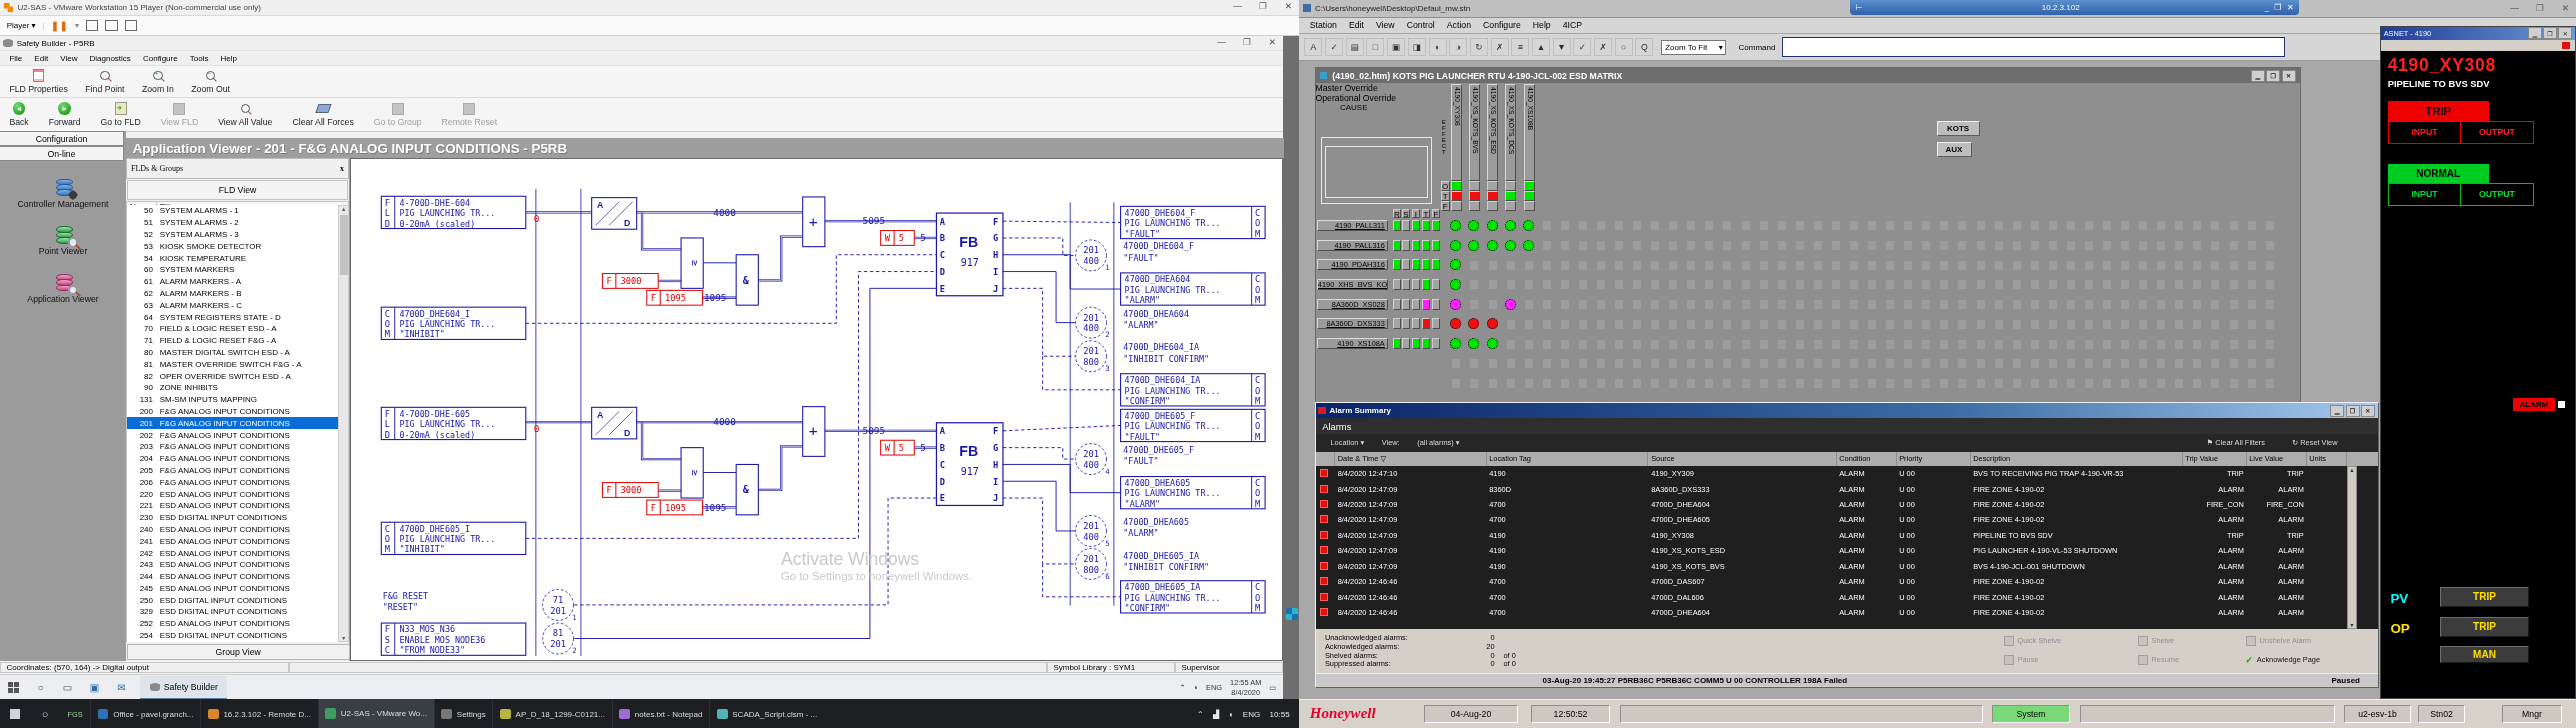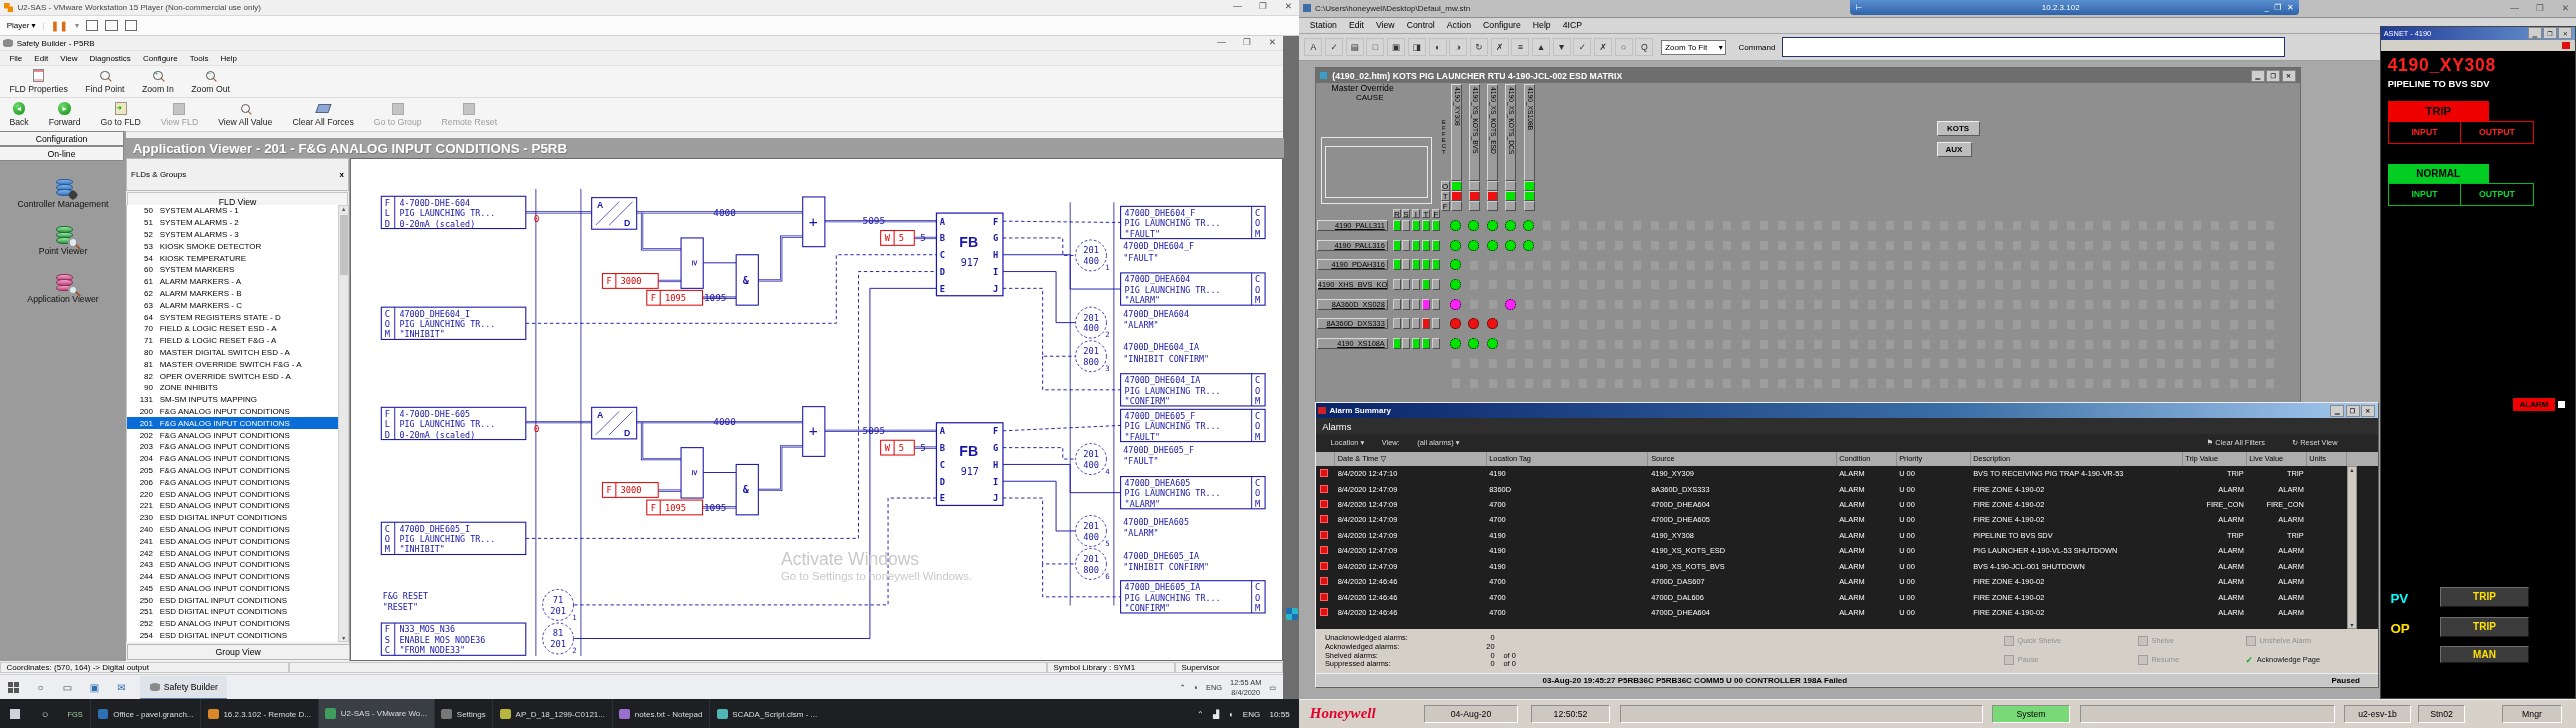--- a/index.html
+++ b/index.html
@@ -42,21 +42,21 @@
   .db-icon{width:17.5px;height:17.5px;border-radius:2.7px;position:relative;}
   .db-icon i{position:absolute;left:1.3px;width:15px;height:4.7px;border-radius:50%/60%;background:linear-gradient(#7fb3e8,#3a78c2);border:0.7px solid #2a5a96;}
   .db-icon i:nth-child(1){top:0;} .db-icon i:nth-child(2){top:5.4px;} .db-icon i:nth-child(3){top:10.8px;}
   .db-icon.green i{background:linear-gradient(#9fe89f,#2f9a4f);border-color:#1d6b36;}
   .db-icon.pink i{background:linear-gradient(#f0a6c8,#c2447f);border-color:#8f2f5c;}
   .db-gear{position:absolute;right:-5.4px;bottom:-2.7px;width:8px;height:8px;background:#3c3c3c;border-radius:50%;box-shadow:0 -3.4px 0 -2.7px #3c3c3c,0 3.4px 0 -2.7px #3c3c3c,-3.4px 0 0 -2.7px #3c3c3c,3.4px 0 0 -2.7px #3c3c3c;}
   .db-mag{position:absolute;right:-6.7px;bottom:-4px;width:6.7px;height:6.7px;border:2px solid #9a9a9a;border-radius:50%;background:#dfeaf2;}
   .db-mag::after{content:"";position:absolute;width:6px;height:2px;background:#a0522d;transform:rotate(45deg);left:5.4px;top:6.7px;}
   
   #fld-panel{left:126px;top:122px;width:224px;height:503px;background:#f0f0f0;border-right:1.3px solid #9a9a9a;box-sizing:border-box;}
-  #fld-panel-title{height:15px;background:#f0f0f0;border:0.7px solid #bbb;display:flex;align-items:center;justify-content:space-between;padding:8px 4px;font-size:8px;}
+  #fld-panel-title{height:15px;background:#f0f0f0;border:0.7px solid #bbb;display:flex;align-items:center;justify-content:space-between;padding:2px 4px;font-size:8px;font-family:Liberation Serif, serif;}
   #fld-view-btn{height:17.5px;margin:1.3px 0.7px;background:#f4f4f4;border:0.7px solid #c5c5c5;display:flex;align-items:center;justify-content:center;font-size:8.7px;}
   #fld-head{height:13.4px;display:flex;border:0.7px solid #c5c5c5;border-bottom:1.3px solid #c5c5c5;background:#f7f7f7;font-size:8px;}
   #fld-head .nr{width:30px;border-right:0.7px solid #c5c5c5;padding-left:2.7px;box-sizing:border-box;}
   #fld-rows{position:absolute;top:47px;bottom:19px;left:0;width:214px;overflow:hidden;background:#fff;border-left:0.7px solid #c5c5c5;}
   .fld-row{display:flex;height:11.8px;align-items:center;font-size:8px;background:#fff;}
   .fld-row .nr{width:30px;text-align:right;padding-right:4px;box-sizing:border-box;}
   .fld-row .ti{padding-left:2.7px;white-space:nowrap;}
   .fld-row.sel{background:#0a6cd6;color:#fff;}
   #fld-scroll{position:absolute;top:47px;bottom:19px;right:0px;width:10.8px;background:#e8e8e8;border:0.7px solid #cfcfcf;box-sizing:border-box;font-size:5.4px;color:#555;display:flex;flex-direction:column;justify-content:space-between;align-items:center;}
   #fld-scroll .thumb{position:absolute;top:9.4px;left:0.7px;width:8px;height:60px;background:#c2c2c2;}
@@ -461,21 +461,21 @@
             </div>
             <div class="fld-row">
               <span class="nr">245</span>
               <span class="ti">ESD ANALOG INPUT CONDITIONS</span>
             </div>
             <div class="fld-row">
               <span class="nr">250</span>
               <span class="ti">ESD DIGITAL INPUT CONDITIONS</span>
             </div>
             <div class="fld-row">
-              <span class="nr">251</span>
+              <span class="nr">329</span>
               <span class="ti">ESD DIGITAL INPUT CONDITIONS</span>
             </div>
             <div class="fld-row">
               <span class="nr">252</span>
               <span class="ti">ESD ANALOG INPUT CONDITIONS</span>
             </div>
             <div class="fld-row">
               <span class="nr">254</span>
               <span class="ti">ESD DIGITAL INPUT CONDITIONS</span>
             </div>
@@ -948,24 +948,25 @@
     <div id="matrix-win" class="abs">
       <div id="matrix-title">
         <span style="width:7.4px;height:7.4px;background:#3aa0c8;display:inline-block"></span>
         <span>(4190_02.htm) KOTS PIG LAUNCHER RTU 4-190-JCL-002 ESD MATRIX</span>
         <span class="mbtns">
           <span class="mbtn">▁</span>
           <span class="mbtn">❐</span>
           <span class="mbtn">✕</span>
         </span>
       </div>
-      <div id="matrix-body" style="position:absolute;left:0;top:15px;right:0;bottom:0;padding-left:16px;">
+      <div id="matrix-body" style="position:absolute;left:0;top:15px;right:0;bottom:0;">
           <div class="ov-box" style="left: 5.4px; top: 54px; width: 109px; height: 65px;"></div>
           <div class="ov-box" style="left: 9.4px; top: 63px; width: 101px; height: 50px;"></div>
           <div style="left: 15px; top: 73px; font-size: 8.7px;">Master Override</div>
+          <div style="left: 15px; top: 95px; font-size: 8.7px;">Operational Override</div>
           <div class="vtext" style="left: 125px; top: 36px; width: 6.7px; height: 40px; white-space: pre-line;">E
 F
 F
 E
 C
 T</div>
           <div class="fx-bar" style="left: 135px; top: 0.7px; width: 11.4px; height: 97px;">
             <span>4190_XY308</span>
           </div>
           <div class="mx-cell" style="left: 135px; top: 98px; width: 11.4px; height: 10px; background: rgb(0, 228, 0);"></div>

